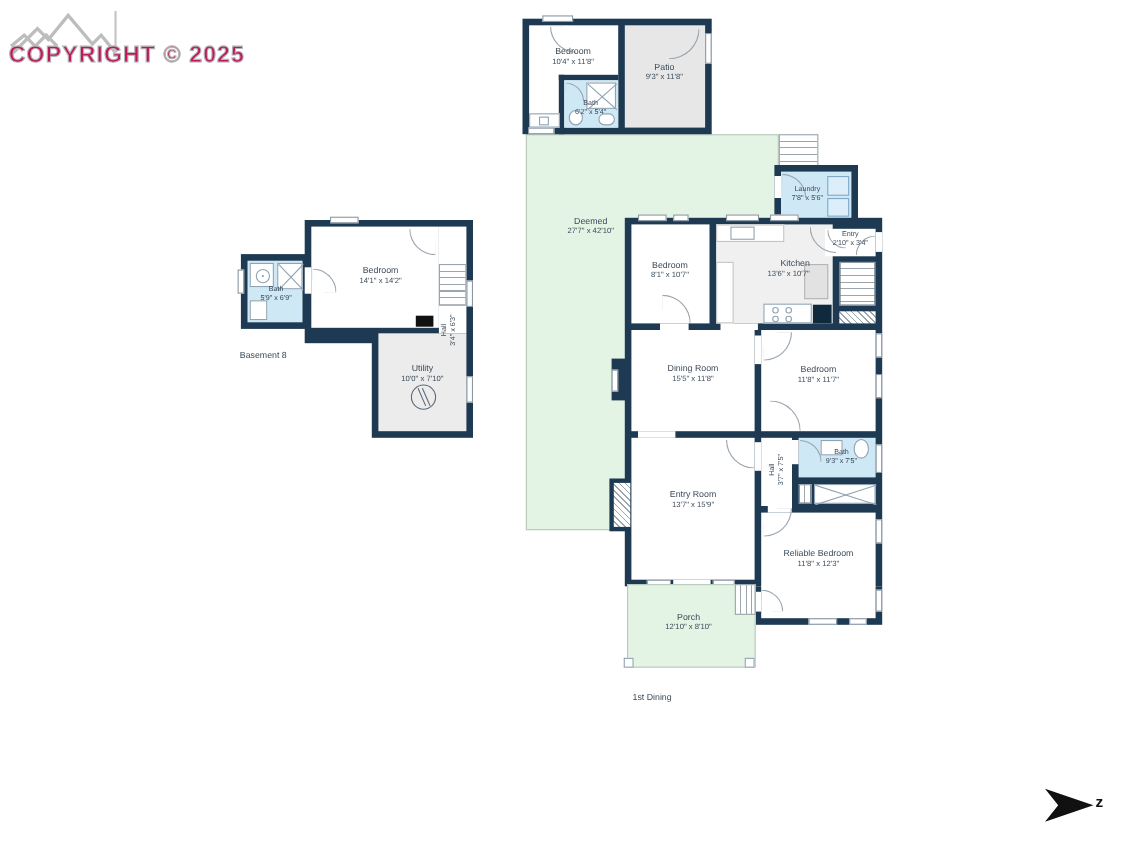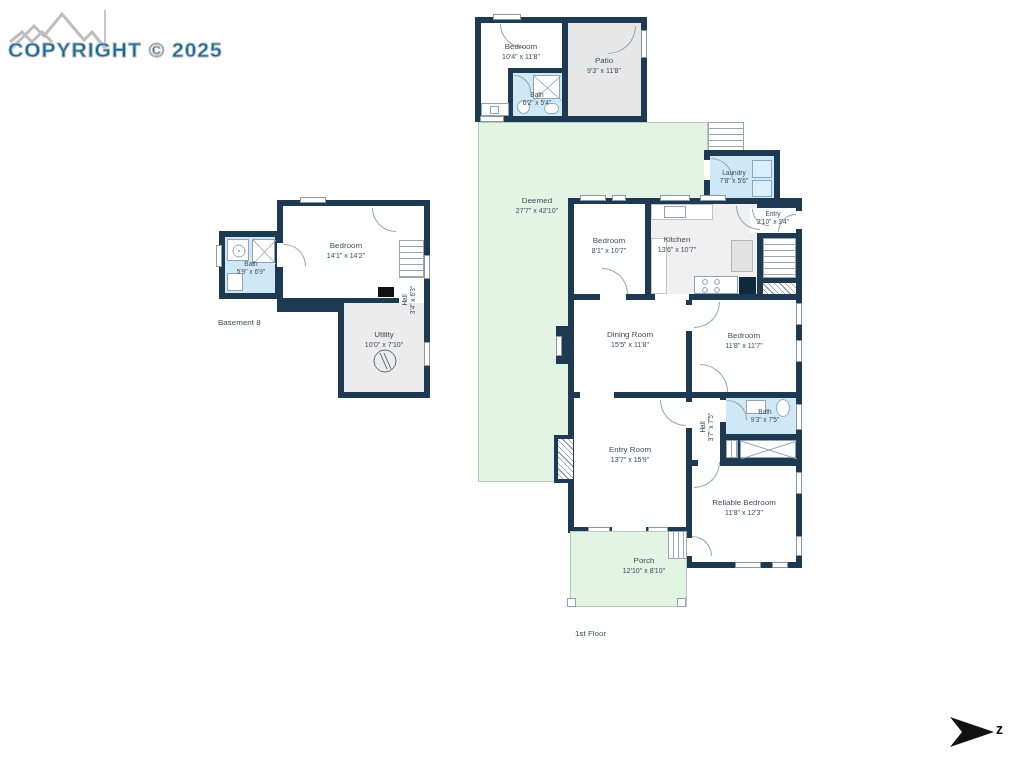--- a/index.html
+++ b/index.html
@@ -29,21 +29,21 @@
   .sm .rname,.sm .rdims{font-size:6.5px;}
   .floorlbl{position:absolute;font-size:8px;color:#3c4b5a;}
   .fix{position:absolute;background:#fff;border:1px solid #8fa3b2;box-sizing:border-box;}
   .fixb{position:absolute;background:#dbeefa;border:1px solid #7fa9c6;box-sizing:border-box;}
   .blk{position:absolute;background:#10293d;}
   .footer{position:absolute;left:0;top:739px;width:1024px;text-align:center;
           font-size:9px;color:#454f57;}
   .logo-brand{position:absolute;left:112px;top:14px;font-size:27px;font-weight:bold;letter-spacing:2px;
           color:#e2e2e2;-webkit-text-stroke:1px #b5b5b5;}
   .logo-copy{position:absolute;left:8px;top:38px;font-size:21px;font-weight:bold;letter-spacing:1px;
-          color:#0369a1;-webkit-text-stroke:1px #b5b5b5;white-space:nowrap;}
+          color:#be185d;-webkit-text-stroke:1px #b5b5b5;white-space:nowrap;}
   .logo-div{position:absolute;left:104px;top:10px;width:2px;height:38px;background:#c6c6c6;}
   .compass-z{position:absolute;left:996px;top:721px;font-size:14px;font-weight:bold;color:#111;}
 </style>
 </head>
 <body>
 
 <div class="canvas">
 
   <div class="abs" style="left:8px;top:6px;width:100px;height:46px;">
     <svg width="100" height="46" viewBox="0 0 100 46">
@@ -256,21 +256,21 @@
     <span class="rdims">7'8" x 5'6"</span>
   </div>
   <div class="rlabel sm" style="left:773px;top:218px;">
     <span class="rname">Entry</span>
     <span class="rdims">2'10" x 3'4"</span>
   </div>
   <div class="rlabel" style="left:609px;top:246px;">
     <span class="rname">Bedroom</span>
     <span class="rdims">8'1" x 10'7"</span>
   </div>
-  <div class="rlabel" style="left:677px;top:245px;">
+  <div class="rlabel" style="left:717px;top:245px;text-align:right;">
     <span class="rname">Kitchen</span>
     <span class="rdims">13'6" x 10'7"</span>
   </div>
   <div class="rlabel" style="left:630px;top:340px;">
     <span class="rname">Dining Room</span>
     <span class="rdims">15'5" x 11'8"</span>
   </div>
   <div class="rlabel" style="left:744px;top:341px;">
     <span class="rname">Bedroom</span>
     <span class="rdims">11'8" x 11'7"</span>
@@ -284,25 +284,25 @@
     <span class="rdims">3'7" x 7'5"</span>
   </div>
   <div class="rlabel sm" style="left:765px;top:416px;">
     <span class="rname">Bath</span>
     <span class="rdims">9'3" x 7'5"</span>
   </div>
   <div class="rlabel" style="left:744px;top:508px;">
     <span class="rname">Reliable Bedroom</span>
     <span class="rdims">11'8" x 12'3"</span>
   </div>
-  <div class="rlabel" style="left:644px;top:566px;">
+  <div class="rlabel" style="left:626px;top:566px;">
     <span class="rname">Porch</span>
     <span class="rdims">12'10" x 8'10"</span>
   </div>
-  <div class="floorlbl" style="left:575px;top:629px;">1st Floor</div>
+  <div class="floorlbl" style="left:575px;top:629px;">1st Dining</div>
 
   <div class="abs" style="left:948px;top:715px;width:48px;height:34px;">
     <svg width="48" height="34" viewBox="0 0 48 34">
         <polygon points="2,2 46,17 2,32 14,17" fill="#111"></polygon>
       </svg>
   </div>
   <div class="compass-z">z</div>
 
 </div>
 

